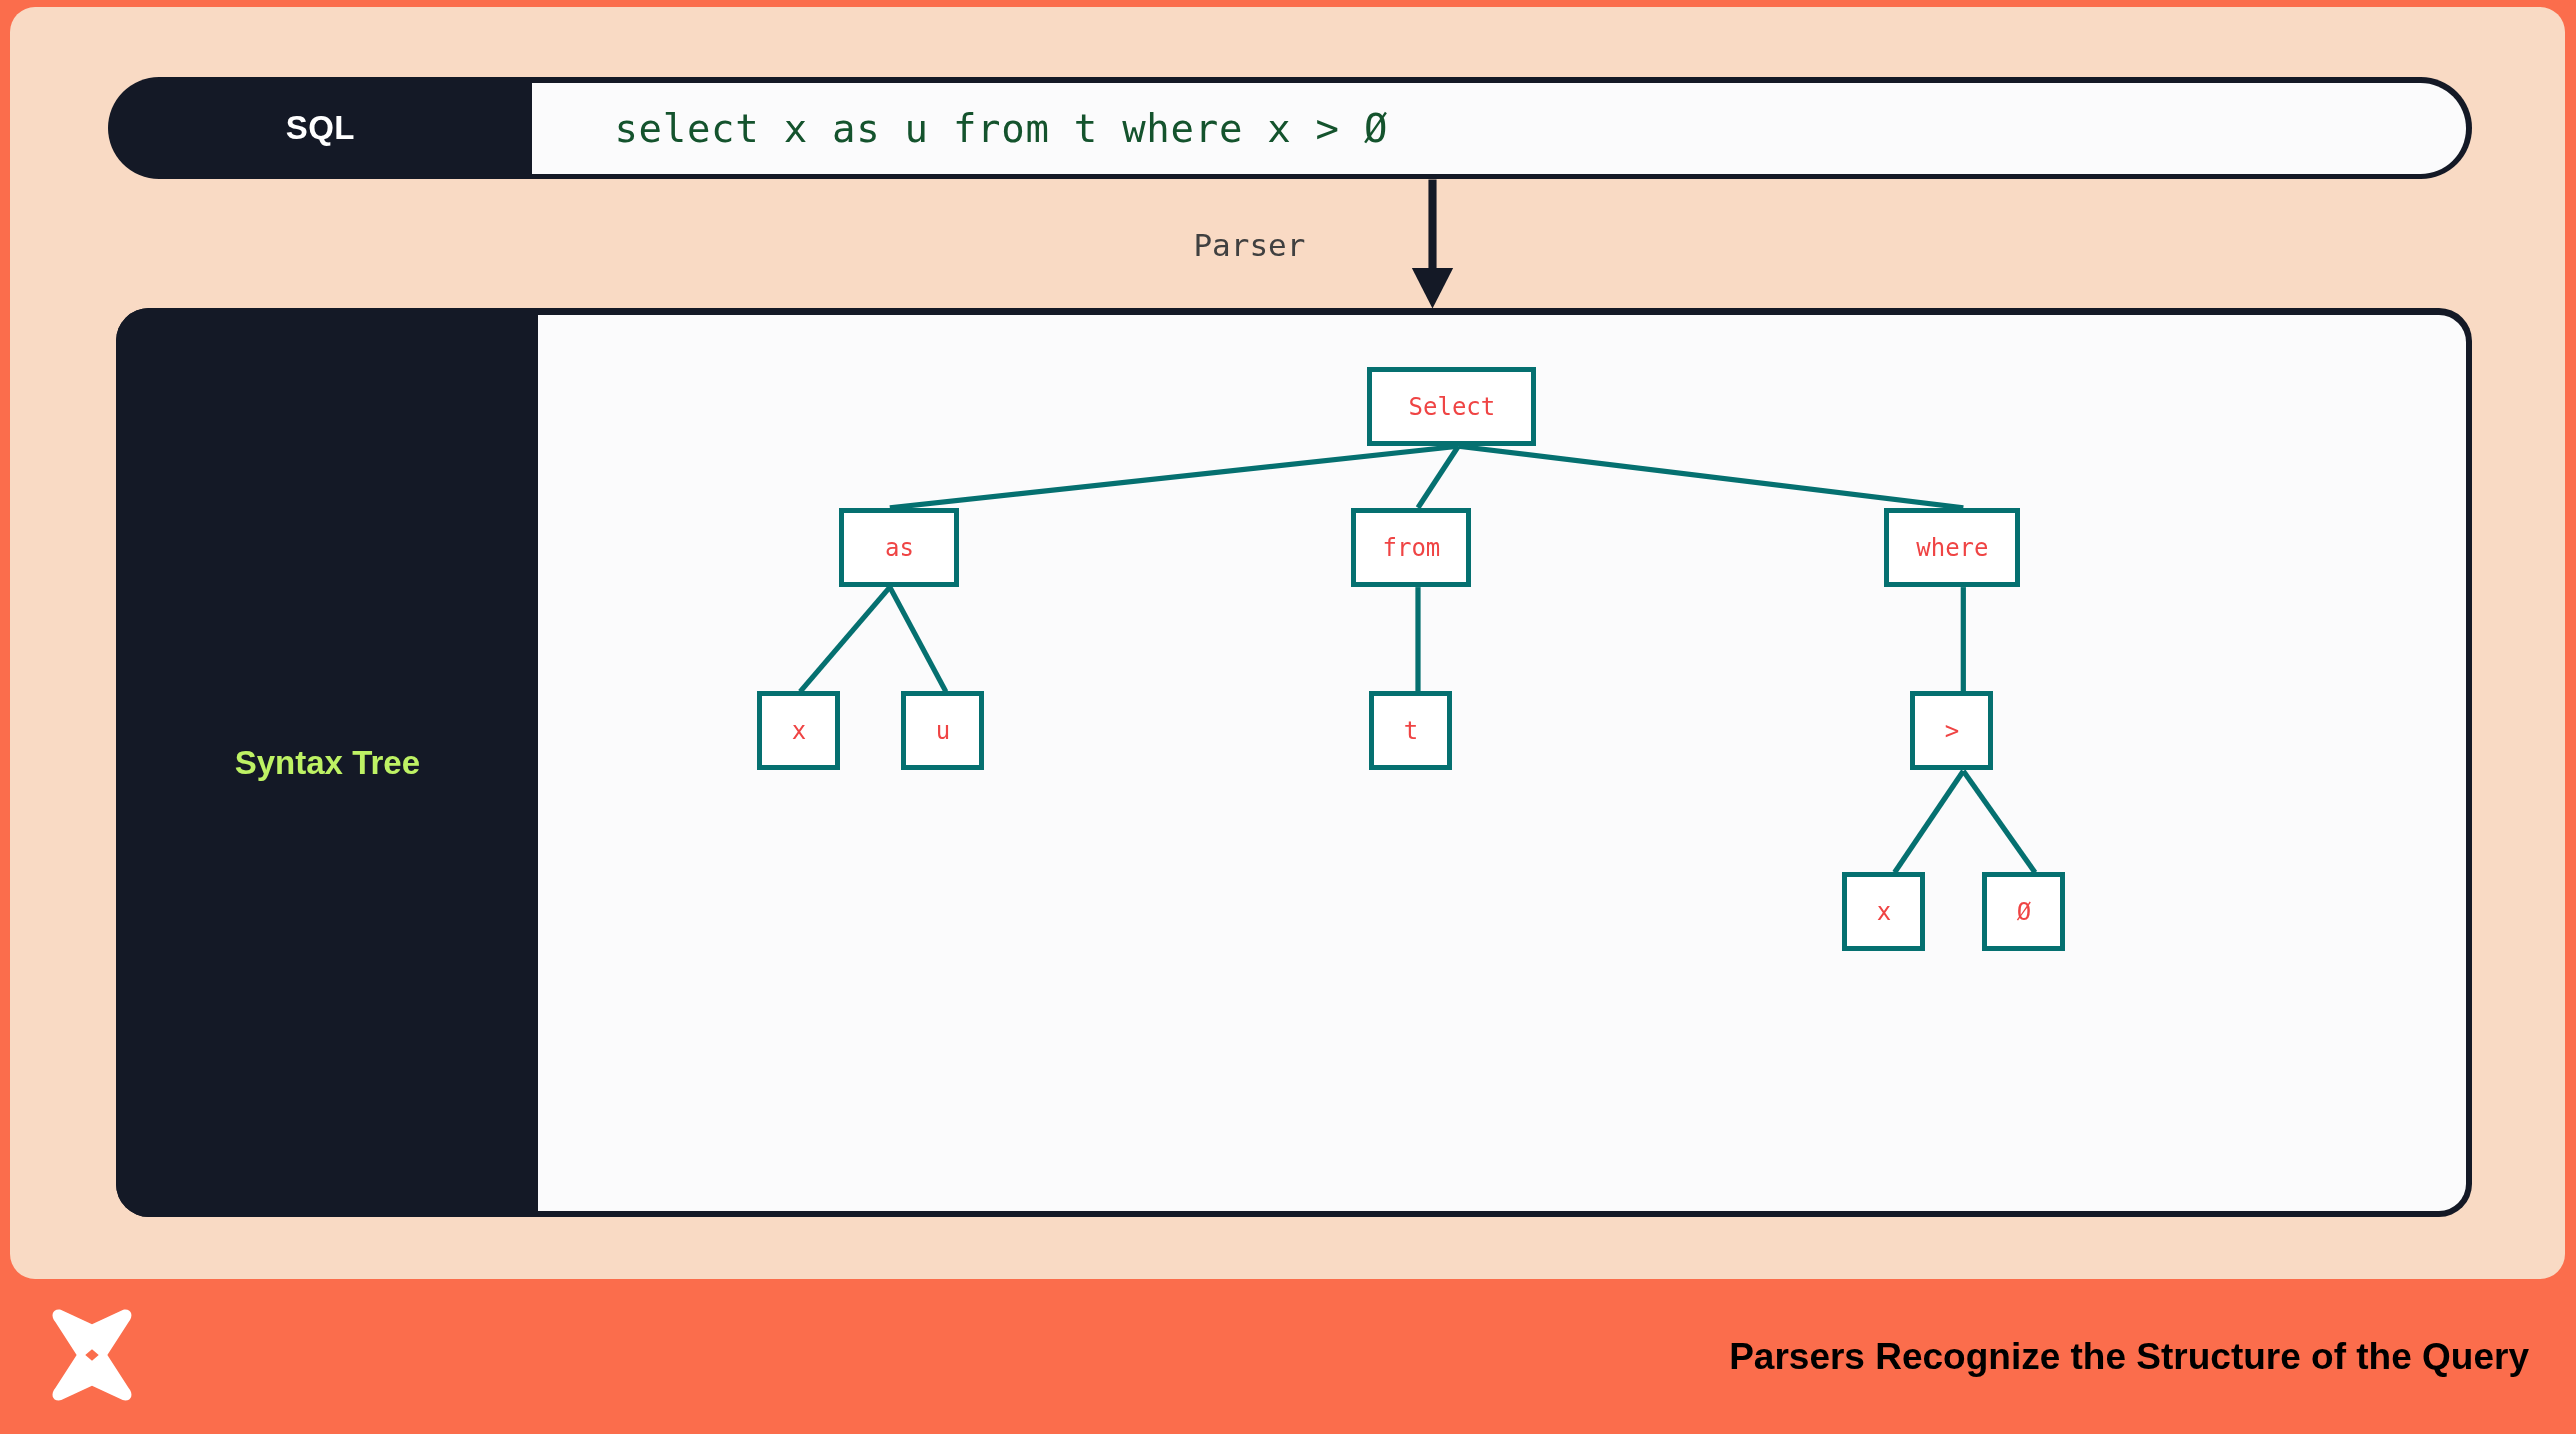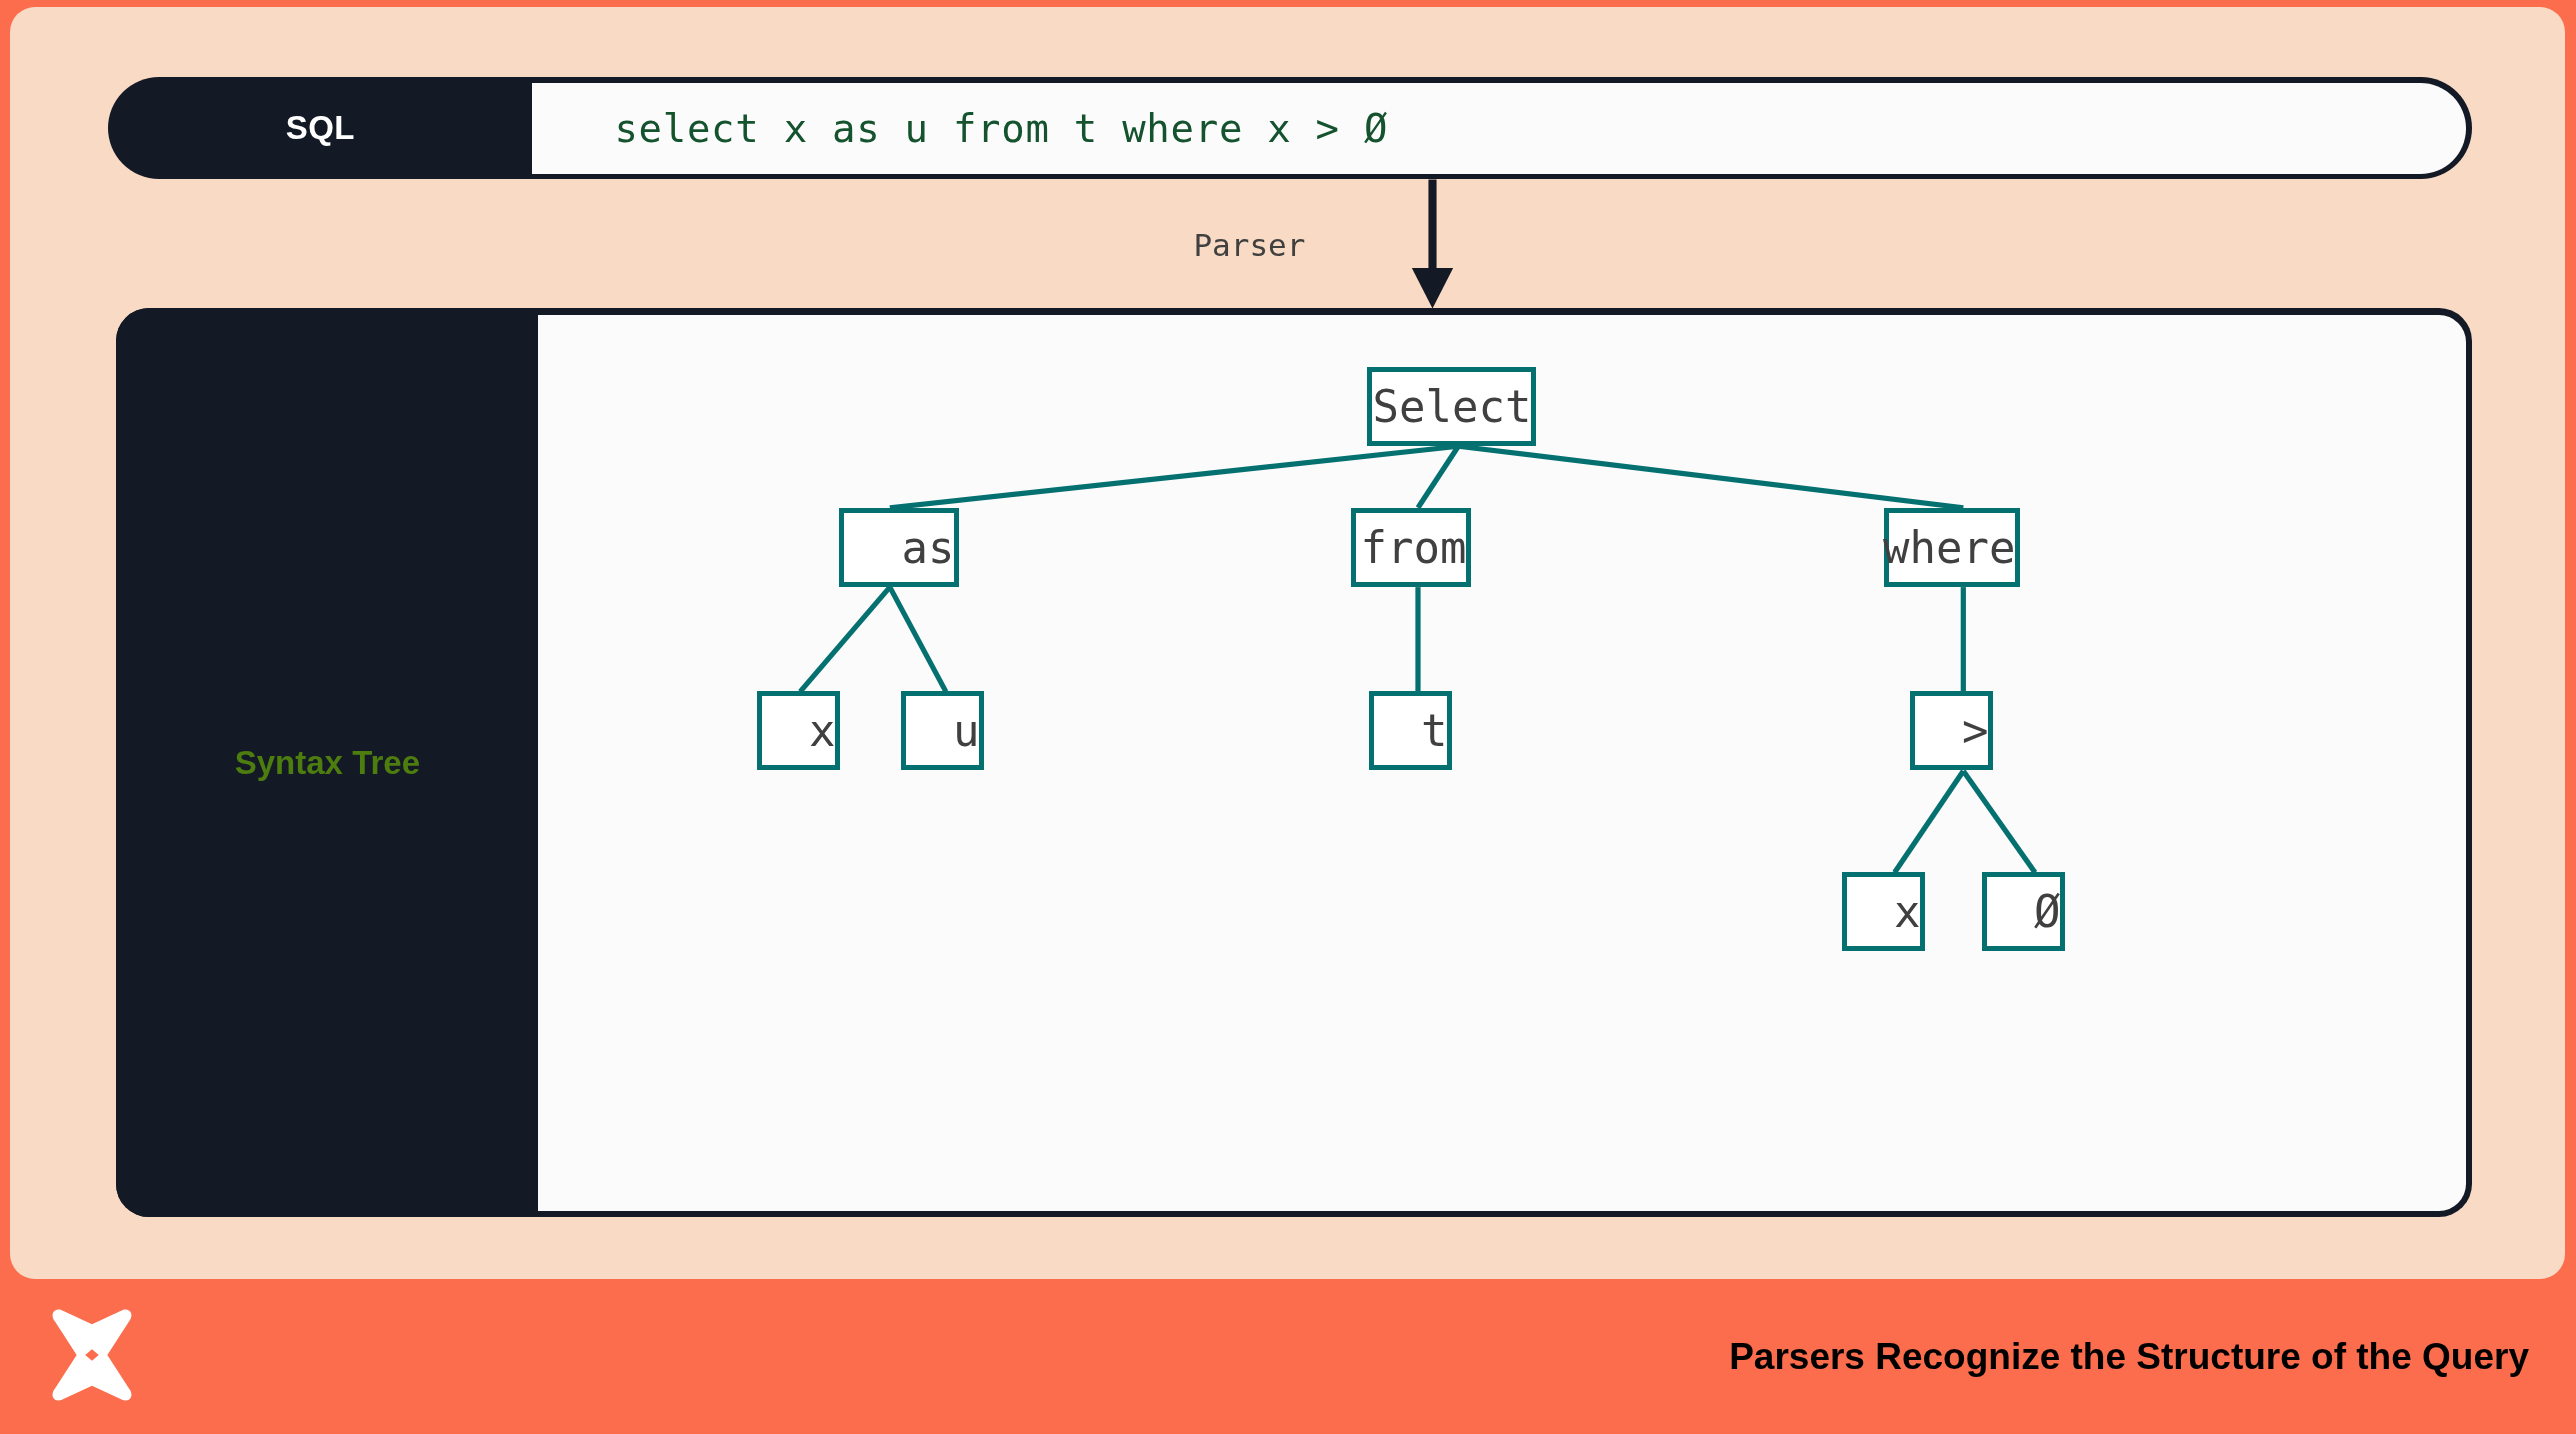--- a/index.html
+++ b/index.html
@@ -104,21 +104,21 @@
     display: flex;
     overflow: hidden;
   }
   .tree-side {
     width: 422px;
     flex: 0 0 422px;
     background: #141926;
     display: flex;
     align-items: center;
     justify-content: center;
-    color: #4d7c0f;
+    color: #bef264;
     font-size: 33px;
     font-weight: 700;
   }
   .tree-canvas-wrap {
     flex: 1;
     padding: 6.7px 6.7px 6.7px 0;
     display: flex;
   }
   .tree-canvas {
     position: relative;
@@ -134,24 +134,24 @@
     left: 0; top: 0;
     width: 100%; height: 100%;
     pointer-events: none;
   }
   .node {
     position: absolute;
     border: 5.2px solid #057070;
     background: #FFFFFF;
     display: flex;
     align-items: center;
-    justify-content: flex-end;
-    color: #404040;
+    justify-content: center;
+    color: #ef4444;
     font-family: "DejaVu Sans Mono", "Liberation Mono", monospace;
-    font-size: 44px;
+    font-size: 24px;
     line-height: 1;
     white-space: pre;
     z-index: 2;
   }
 
   
   .footer {
     position: absolute;
     left: 0;
     top: 1279px;

